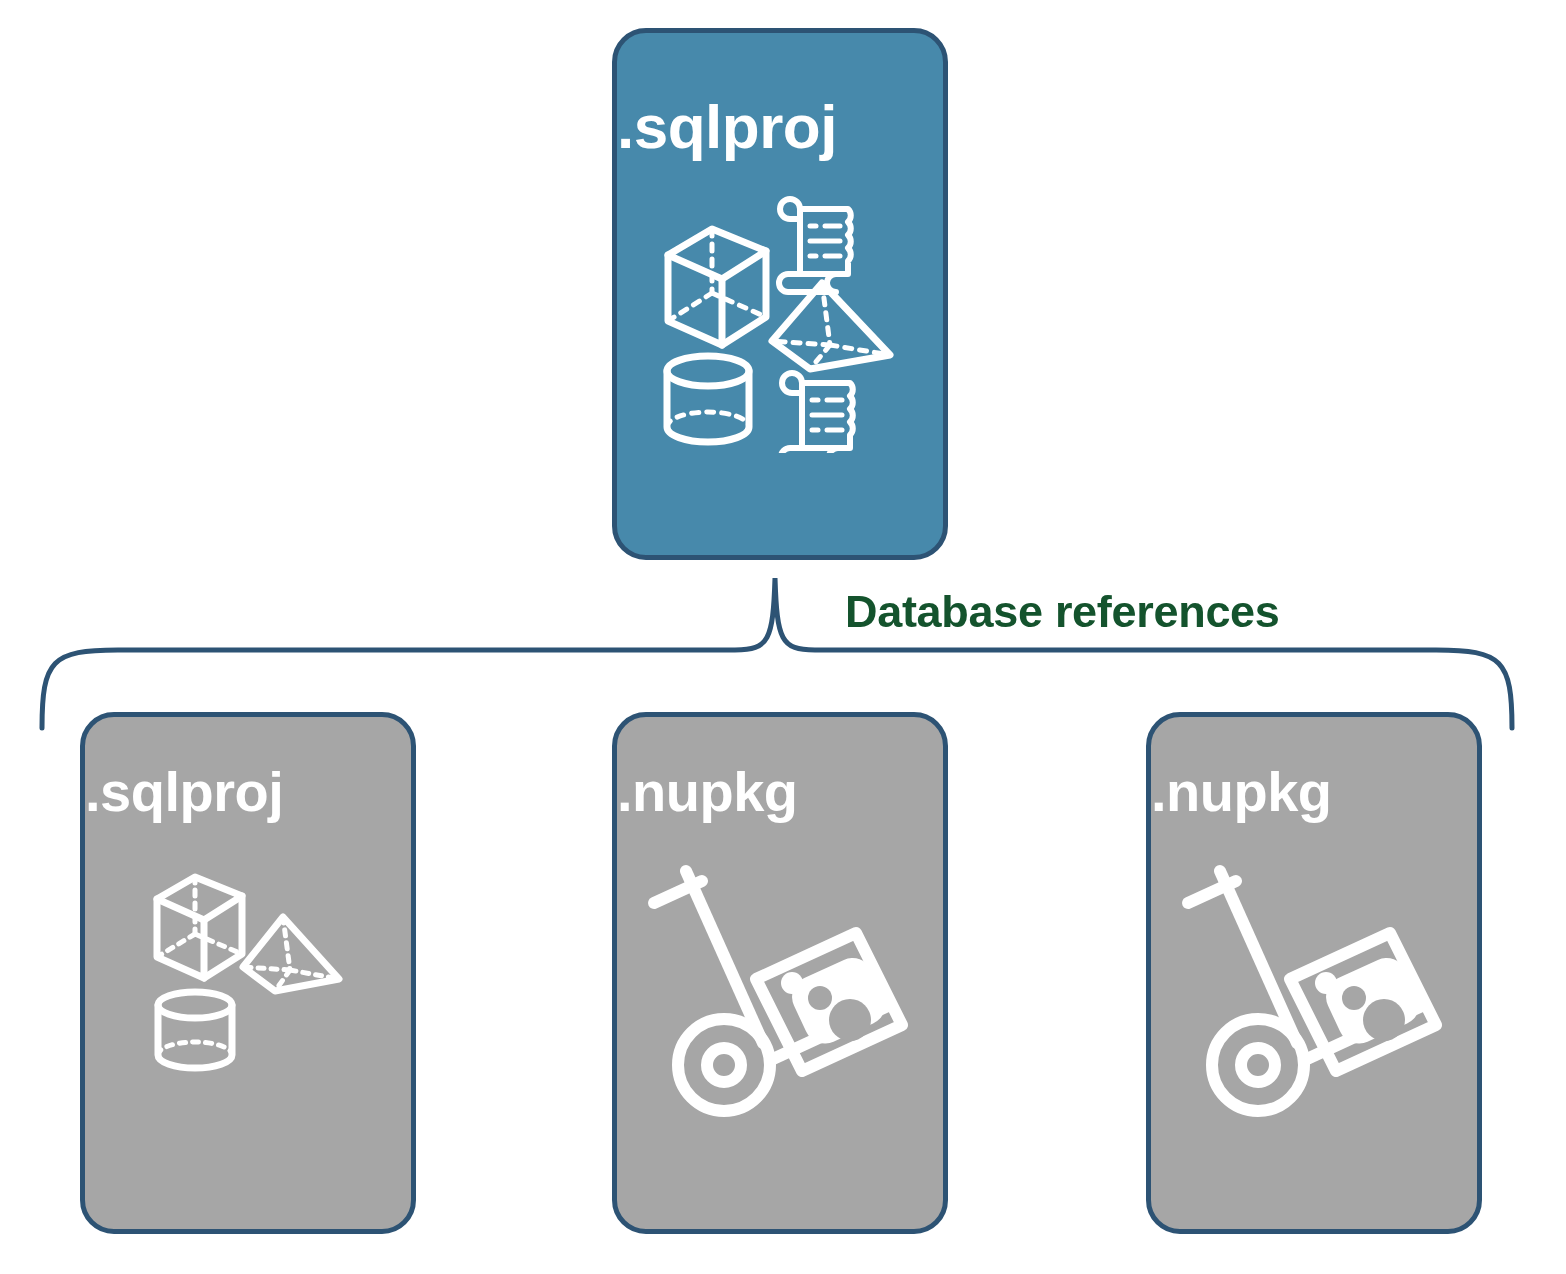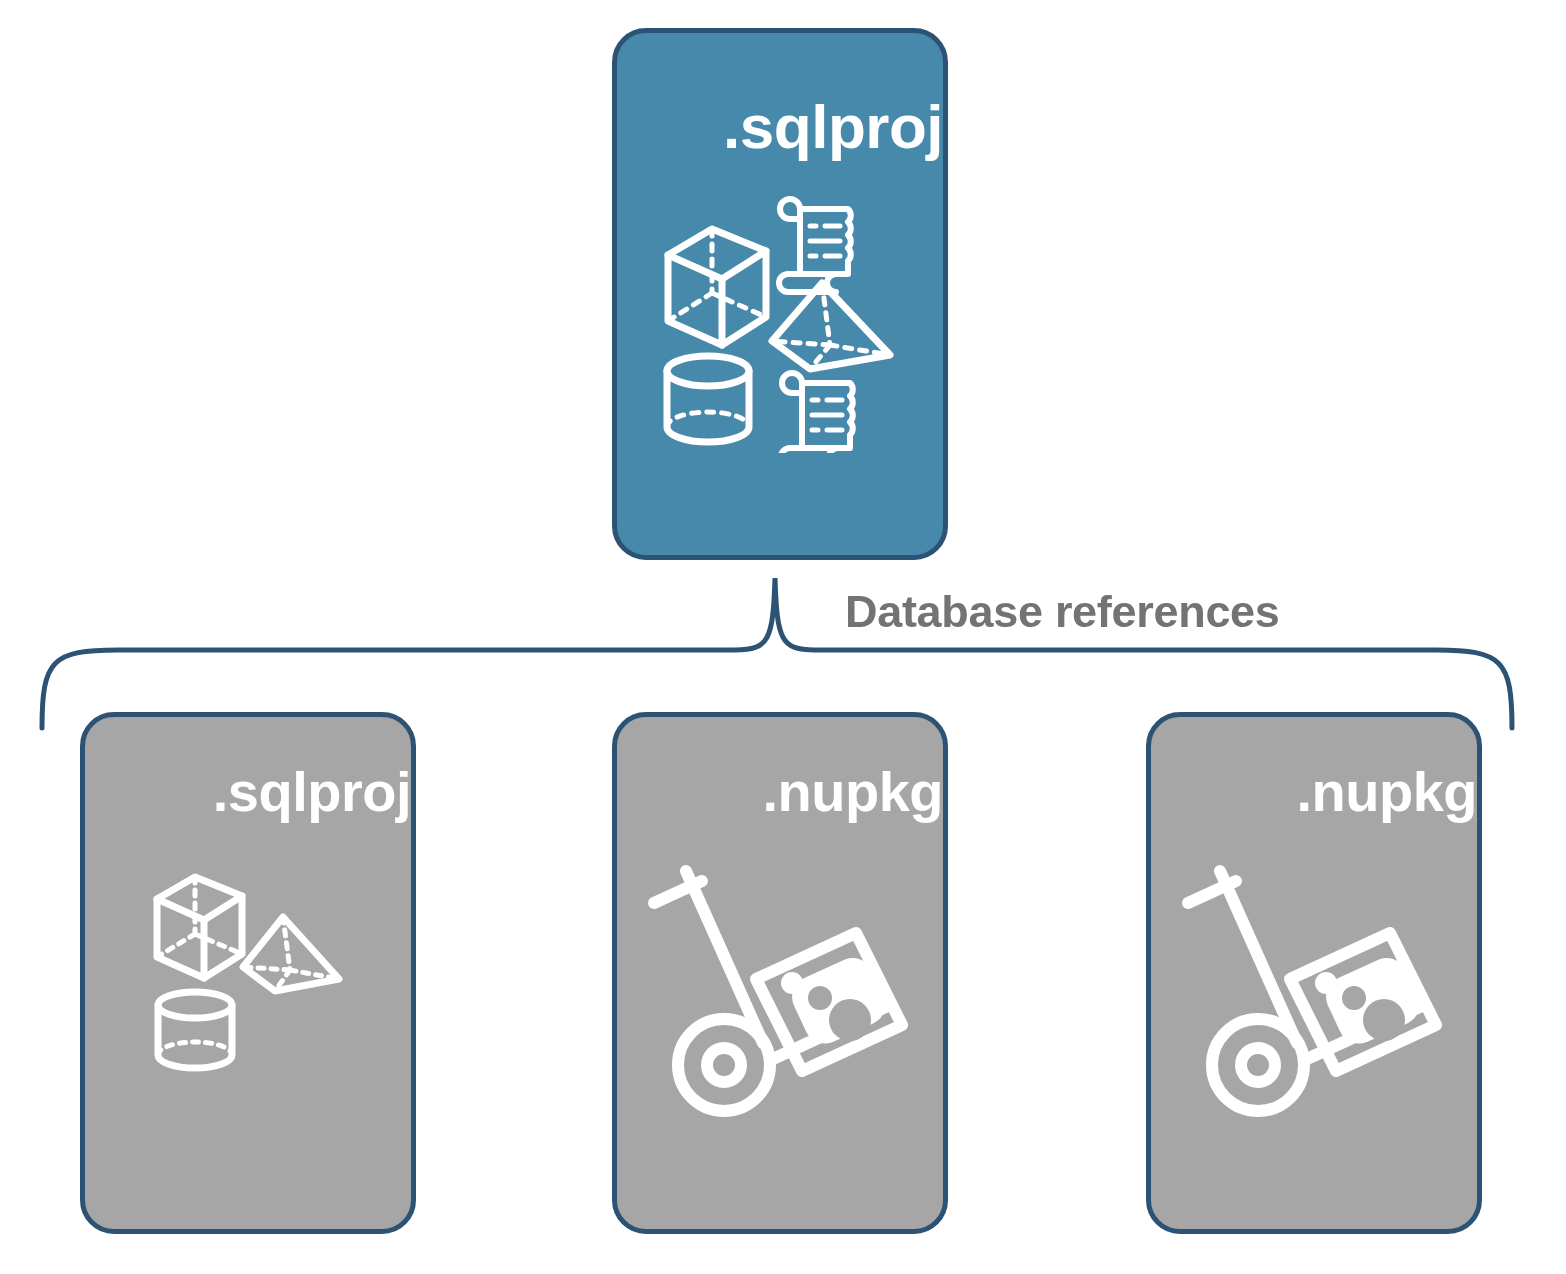--- a/index.html
+++ b/index.html
@@ -29,21 +29,21 @@
     border-radius: 34px;
     overflow: hidden;
   }
   .card.blue  { background: #4789ab; }
   .card.gray  { background: #a6a6a6; }
 
   .card-title {
     position: absolute;
     left: 0;
     width: 100%;
-    text-align: right;
+    text-align: left;
     color: #ffffff;
     font-weight: bold;
     letter-spacing: -0.5px;
     white-space: nowrap;
     font-family: "Liberation Sans", sans-serif;
   }
 
   .card-icons {
     position: absolute;
     left: 0;
@@ -56,21 +56,21 @@
     left: 0; top: 0;
     width: 1566px;
     height: 1274px;
     pointer-events: none;
   }
 
   #brace-label {
     position: absolute;
     left: 845px;
     top: 586px;
-    color: #737373;
+    color: #14532d;
     font-size: 45px;
     font-weight: bold;
     letter-spacing: -0.3px;
     white-space: nowrap;
     font-family: "Liberation Sans", sans-serif;
   }
 
   
   #card-top { left: 612px; top: 28px; width: 336px; height: 532px; }
   #card-top .card-title { top: 58px; font-size: 62px; }

